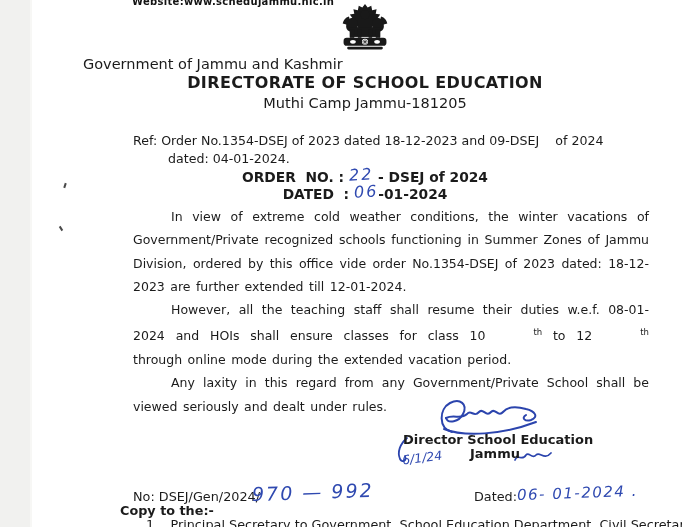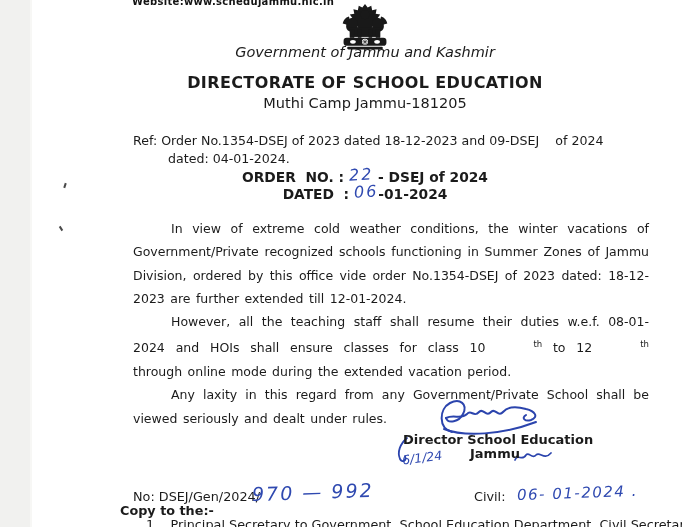--- a/index.html
+++ b/index.html
@@ -17,42 +17,42 @@
   .edge-strip {
     left: 0; top: 0; width: 30px; height: 527px;
     background: #f1f1ef;
     border-right: 2px solid #f7f7f5;
   }
   .website-line {
     left: 132px; top: -4px;
     font-size: 10px; font-weight: bold; letter-spacing: 0.3px;
     color: #141414;
   }
-  .gov-line   { left: 83px; top: 44px;  width: 564px; text-align: center; font-size: 14.5px; font-style: italic; }
+  .gov-line   { left: 83px; top: 56px;  width: 564px; text-align: left; font-size: 14.5px; }
   .dir-line   { left: 83px; top: 73px;  width: 564px; text-align: center; font-size: 16px; font-weight: bold; letter-spacing: 0.4px; }
   .addr-line  { left: 83px; top: 95px;  width: 564px; text-align: center; font-size: 14.5px; }
   .sub-line   { left: 133px; top: 118px; font-size: 12.6px; }
   .ref-line1  { left: 133px; top: 133px; font-size: 12.6px; }
   .ref-line2  { left: 168px; top: 151px; font-size: 12.6px; }
   .order-line { left: 83px; top: 167px; width: 564px; text-align: center; font-size: 13.8px; font-weight: bold; }
   .dated-line { left: 83px; top: 184px; width: 564px; text-align: center; font-size: 13.8px; font-weight: bold; }
   .pen {
     color: #2f49b0;
     font-style: italic;
     font-weight: normal;
   }
   .pen-order {
     font-size: 16px; letter-spacing: 2px;
     position: relative; top: -2px;
     display: inline-block; transform: rotate(-3deg);
   }
   .body-block {
     left: 133px; top: 205px; width: 516px;
     font-size: 12.5px; line-height: 23.3px;
-    text-align: justify; word-spacing: 1.5px; margin-top: 12px;
+    text-align: justify; word-spacing: 1.5px;
   }
   .body-block p { margin: 0; text-indent: 38px; }
   sup { font-size: 8.5px; padding-left: 48px; }
   .sig-svg      { left: 430px; top: 394px; width: 120px; height: 48px; }
   .sig-check    { left: 392px; top: 436px; width: 20px; height: 28px; }
   .sig-squiggle { left: 513px; top: 449px; width: 40px; height: 16px; }
   .sig-title1 { left: 403px; top: 432px; font-size: 13px; font-weight: bold; }
   .sig-title2 { left: 470px; top: 446px; font-size: 13px; font-weight: bold; }
   .sig-date {
     left: 402px; top: 450px; font-size: 12.5px;
@@ -141,19 +141,19 @@
       <path d="M2 11 C 5 4, 9 13, 13 6 C 16 2, 19 11, 23 6 C 27 2, 31 12, 38 4" fill="none" stroke="#2b44ad" stroke-width="1.7" stroke-linecap="round"></path>
     </svg>
   </div>
 
   <div class="abs sig-title1">Director School Education</div>
   <div class="abs sig-title2">Jammu</div>
   <div class="abs sig-date pen">6/1/24</div>
 
   <div class="abs foot-no pre">No: DSEJ/Gen/2024/</div>
   <div class="abs foot-no-pen pen pre">970 — 992</div>
-  <div class="abs foot-dated pre">Civil:</div>
+  <div class="abs foot-dated pre">Dated:</div>
   <div class="abs foot-dated-pen pen pre">06- 01-2024 .</div>
 
   <div class="abs copy-head">Copy to the:-</div>
   <div class="abs copy-item pre">1.   Principal Secretary to Government, School Education Department, Civil Secretariat,</div>
 
 </div>
 
 </body></html>

